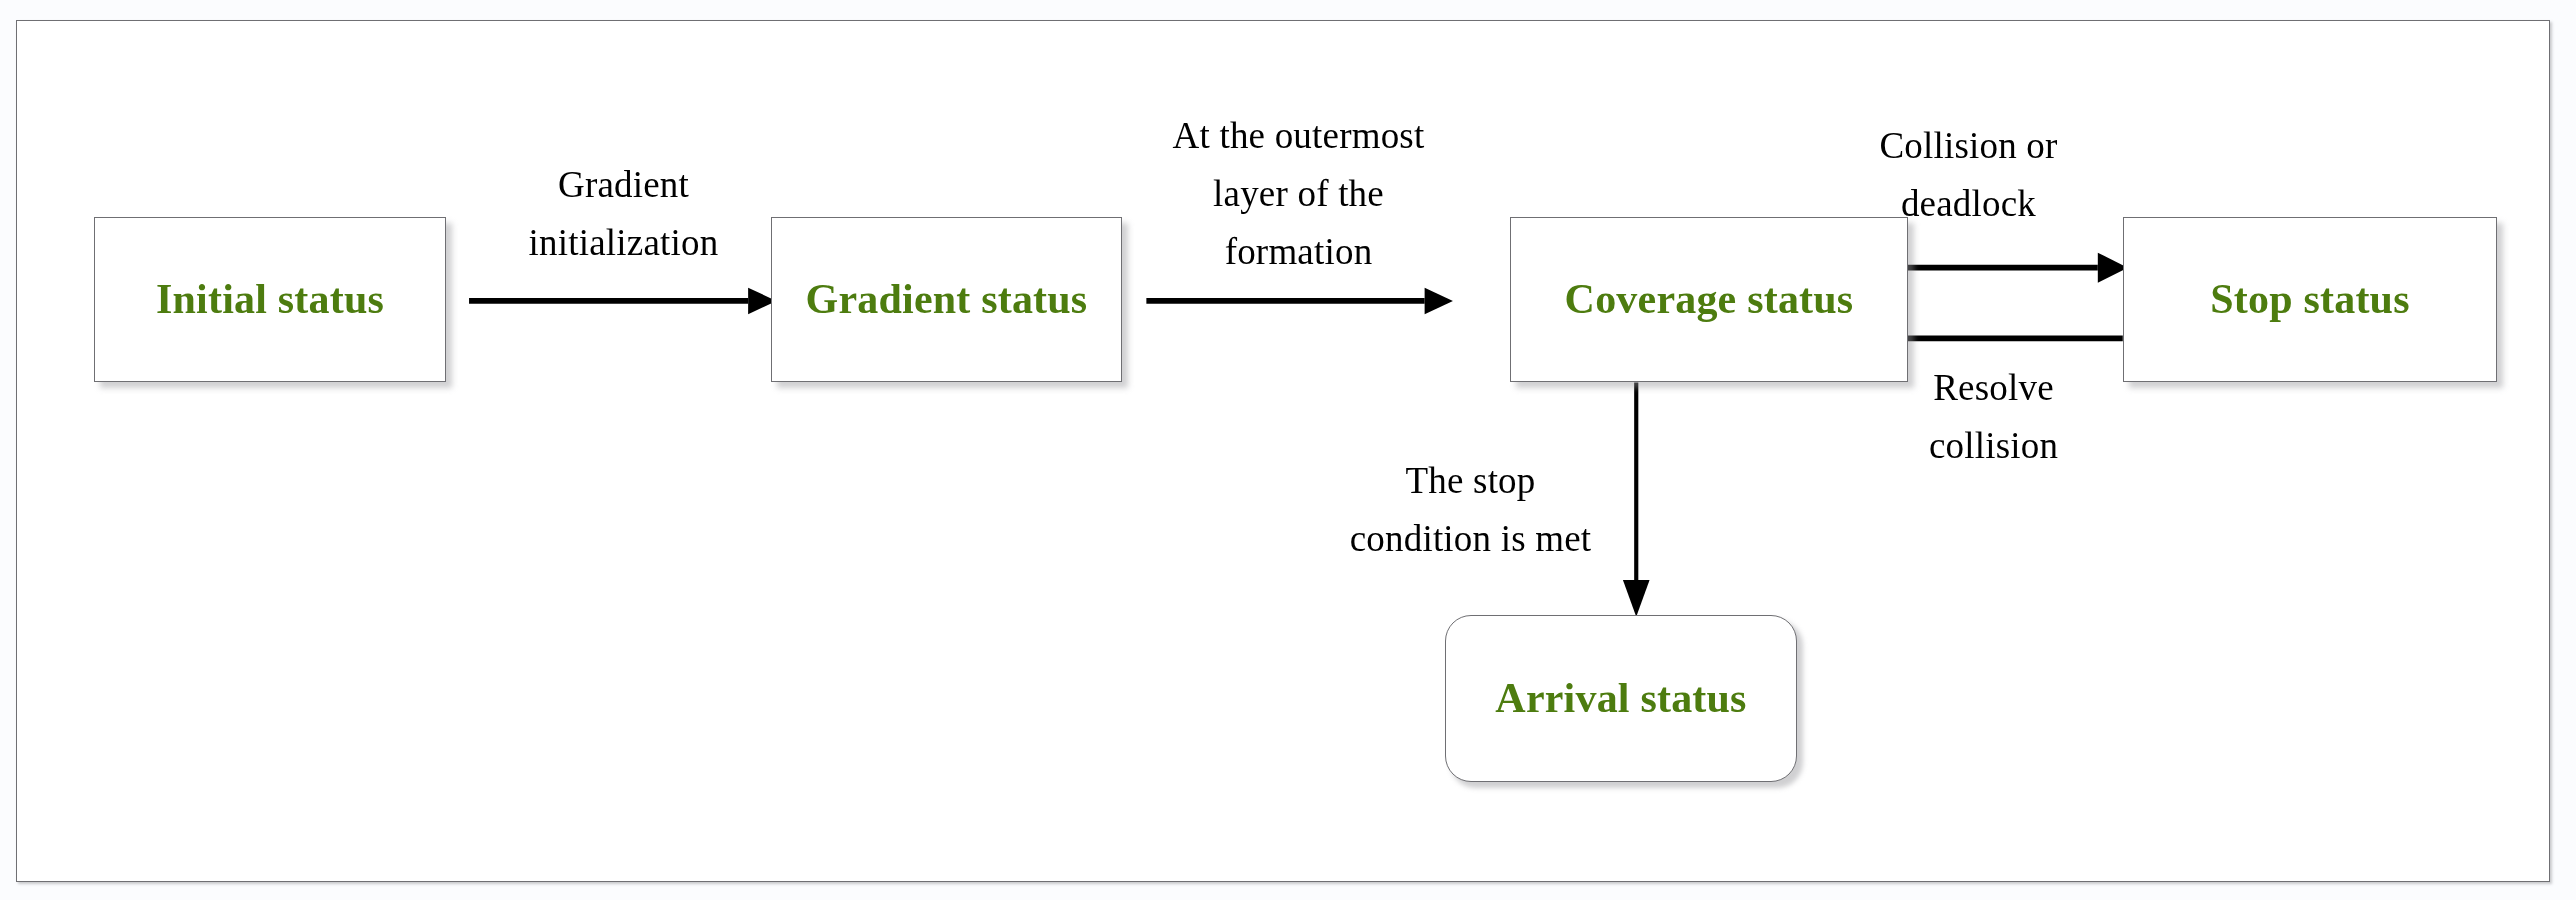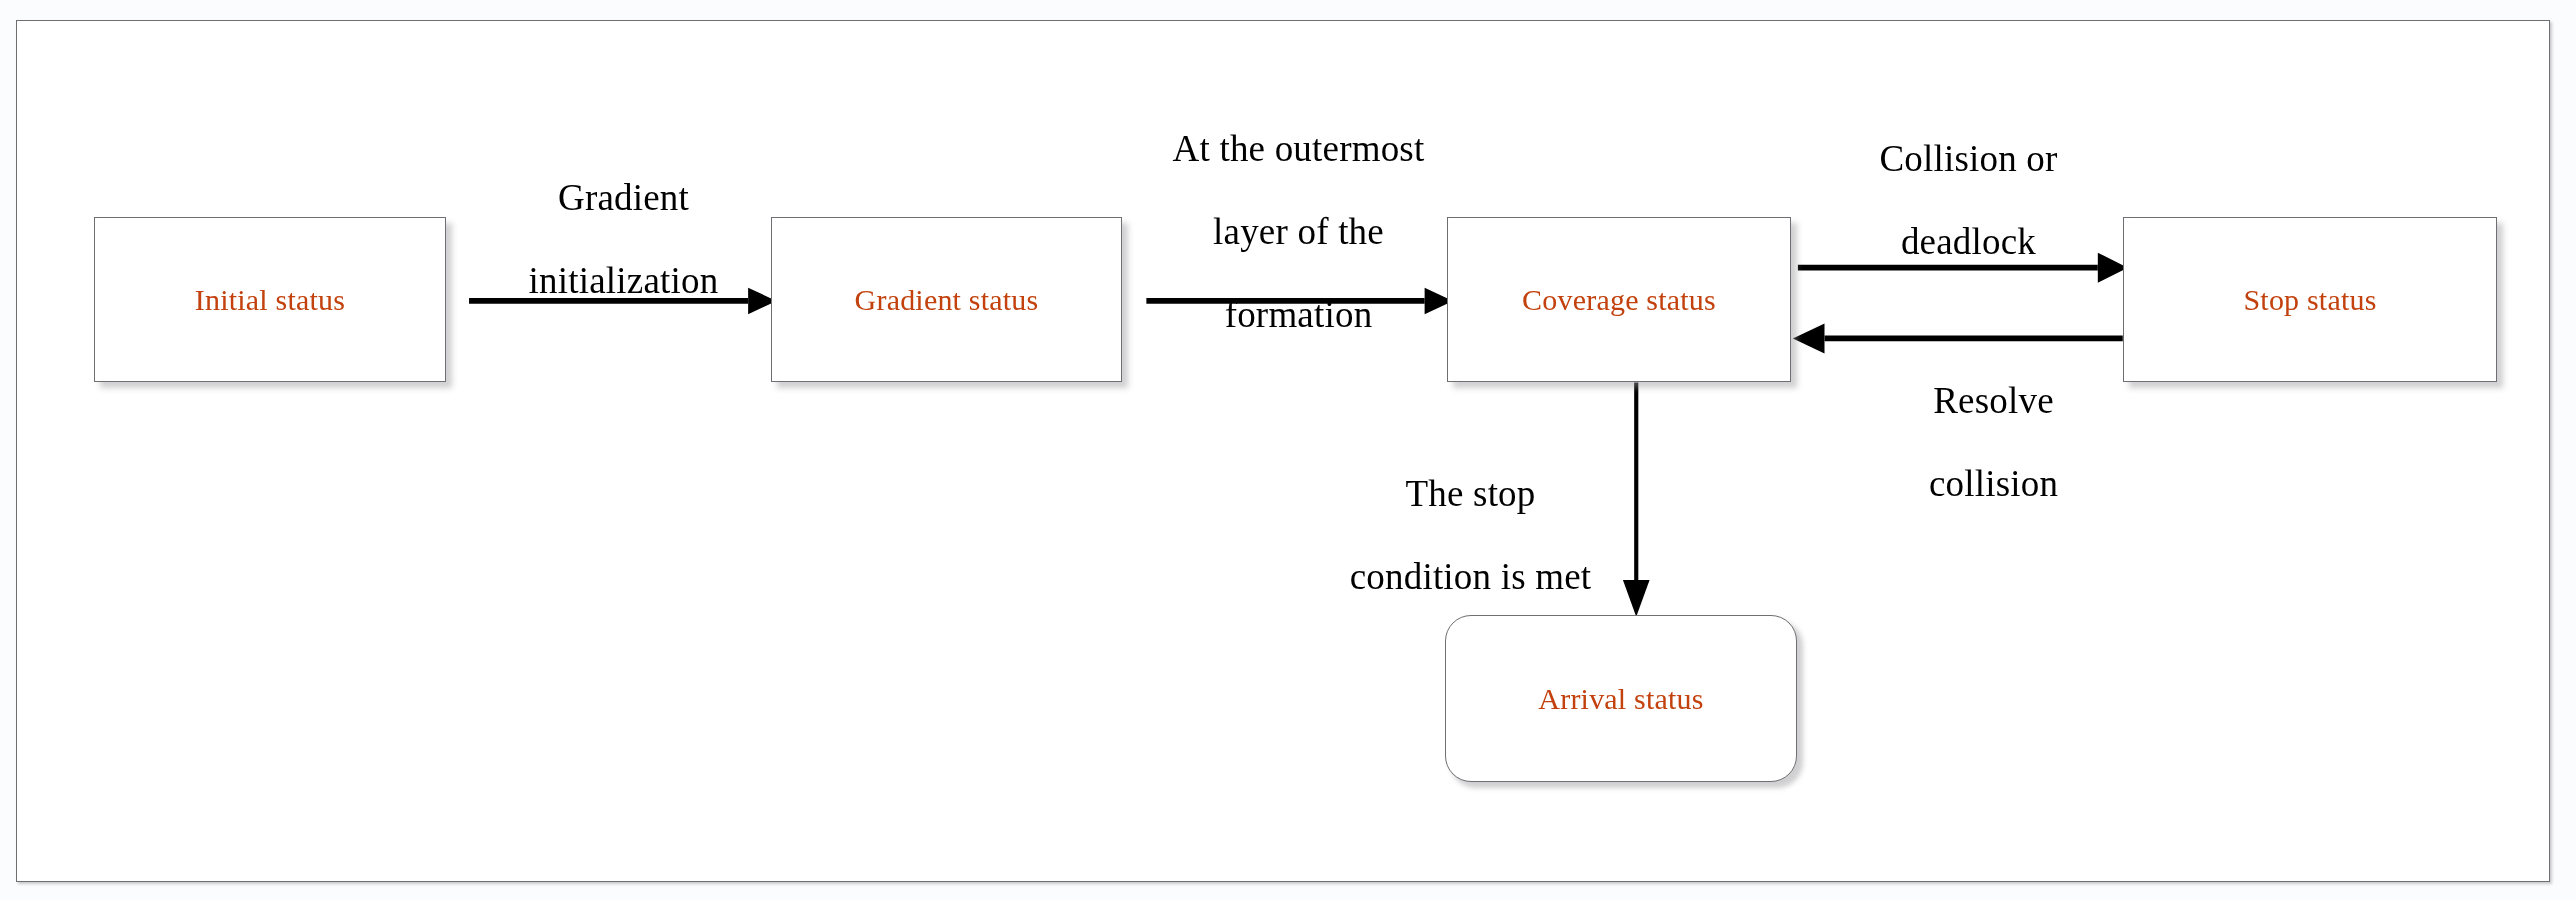--- a/index.html
+++ b/index.html
@@ -33,31 +33,32 @@
     background: #ffffff;
     border: 0.8px solid #6f6f73;
     box-sizing: border-box;
     box-shadow: 5.8px 5.8px 5.8px rgba(150,150,155,0.45);
     display: flex;
     align-items: center;
     justify-content: center;
     z-index: 3;
   }
   .state-label {
-    font-size: 30px;
+    font-size: 42px;
     line-height: 1.1;
-    color: #c2410c;
+    color: #4d7c0f;
     white-space: nowrap;
     letter-spacing: 0.2px;
+    font-weight: bold;
   }
   
   .edge-label {
     position: absolute;
     font-size: 37px;
-    line-height: 83px;
+    line-height: 58px;
     color: #000000;
     text-align: center;
     white-space: pre-line;
     z-index: 4;
     letter-spacing: 0.2px;
   }
   
   #edges-layer {
     position: absolute;
     left: 0;
@@ -109,21 +110,21 @@
   </svg>
 
   <div class="state-box" style="left:94px; top:217px; width:352px; height:165px;">
     <span class="state-label">Initial status</span>
   </div>
 
   <div class="state-box" style="left:771px; top:217px; width:351px; height:165px;">
     <span class="state-label">Gradient status</span>
   </div>
 
-  <div class="state-box" style="left:1447px; top:217px; width:344px; height:165px;">
+  <div class="state-box" style="left:1510px; top:217px; width:398px; height:165px;">
     <span class="state-label">Coverage status</span>
   </div>
 
   <div class="state-box" style="left:2123px; top:217px; width:374px; height:165px;">
     <span class="state-label">Stop status</span>
   </div>
 
   <div class="state-box" style="left:1445px; top:615px; width:352px; height:167px;border-radius:26px;">
     <span class="state-label">Arrival status</span>
   </div>

